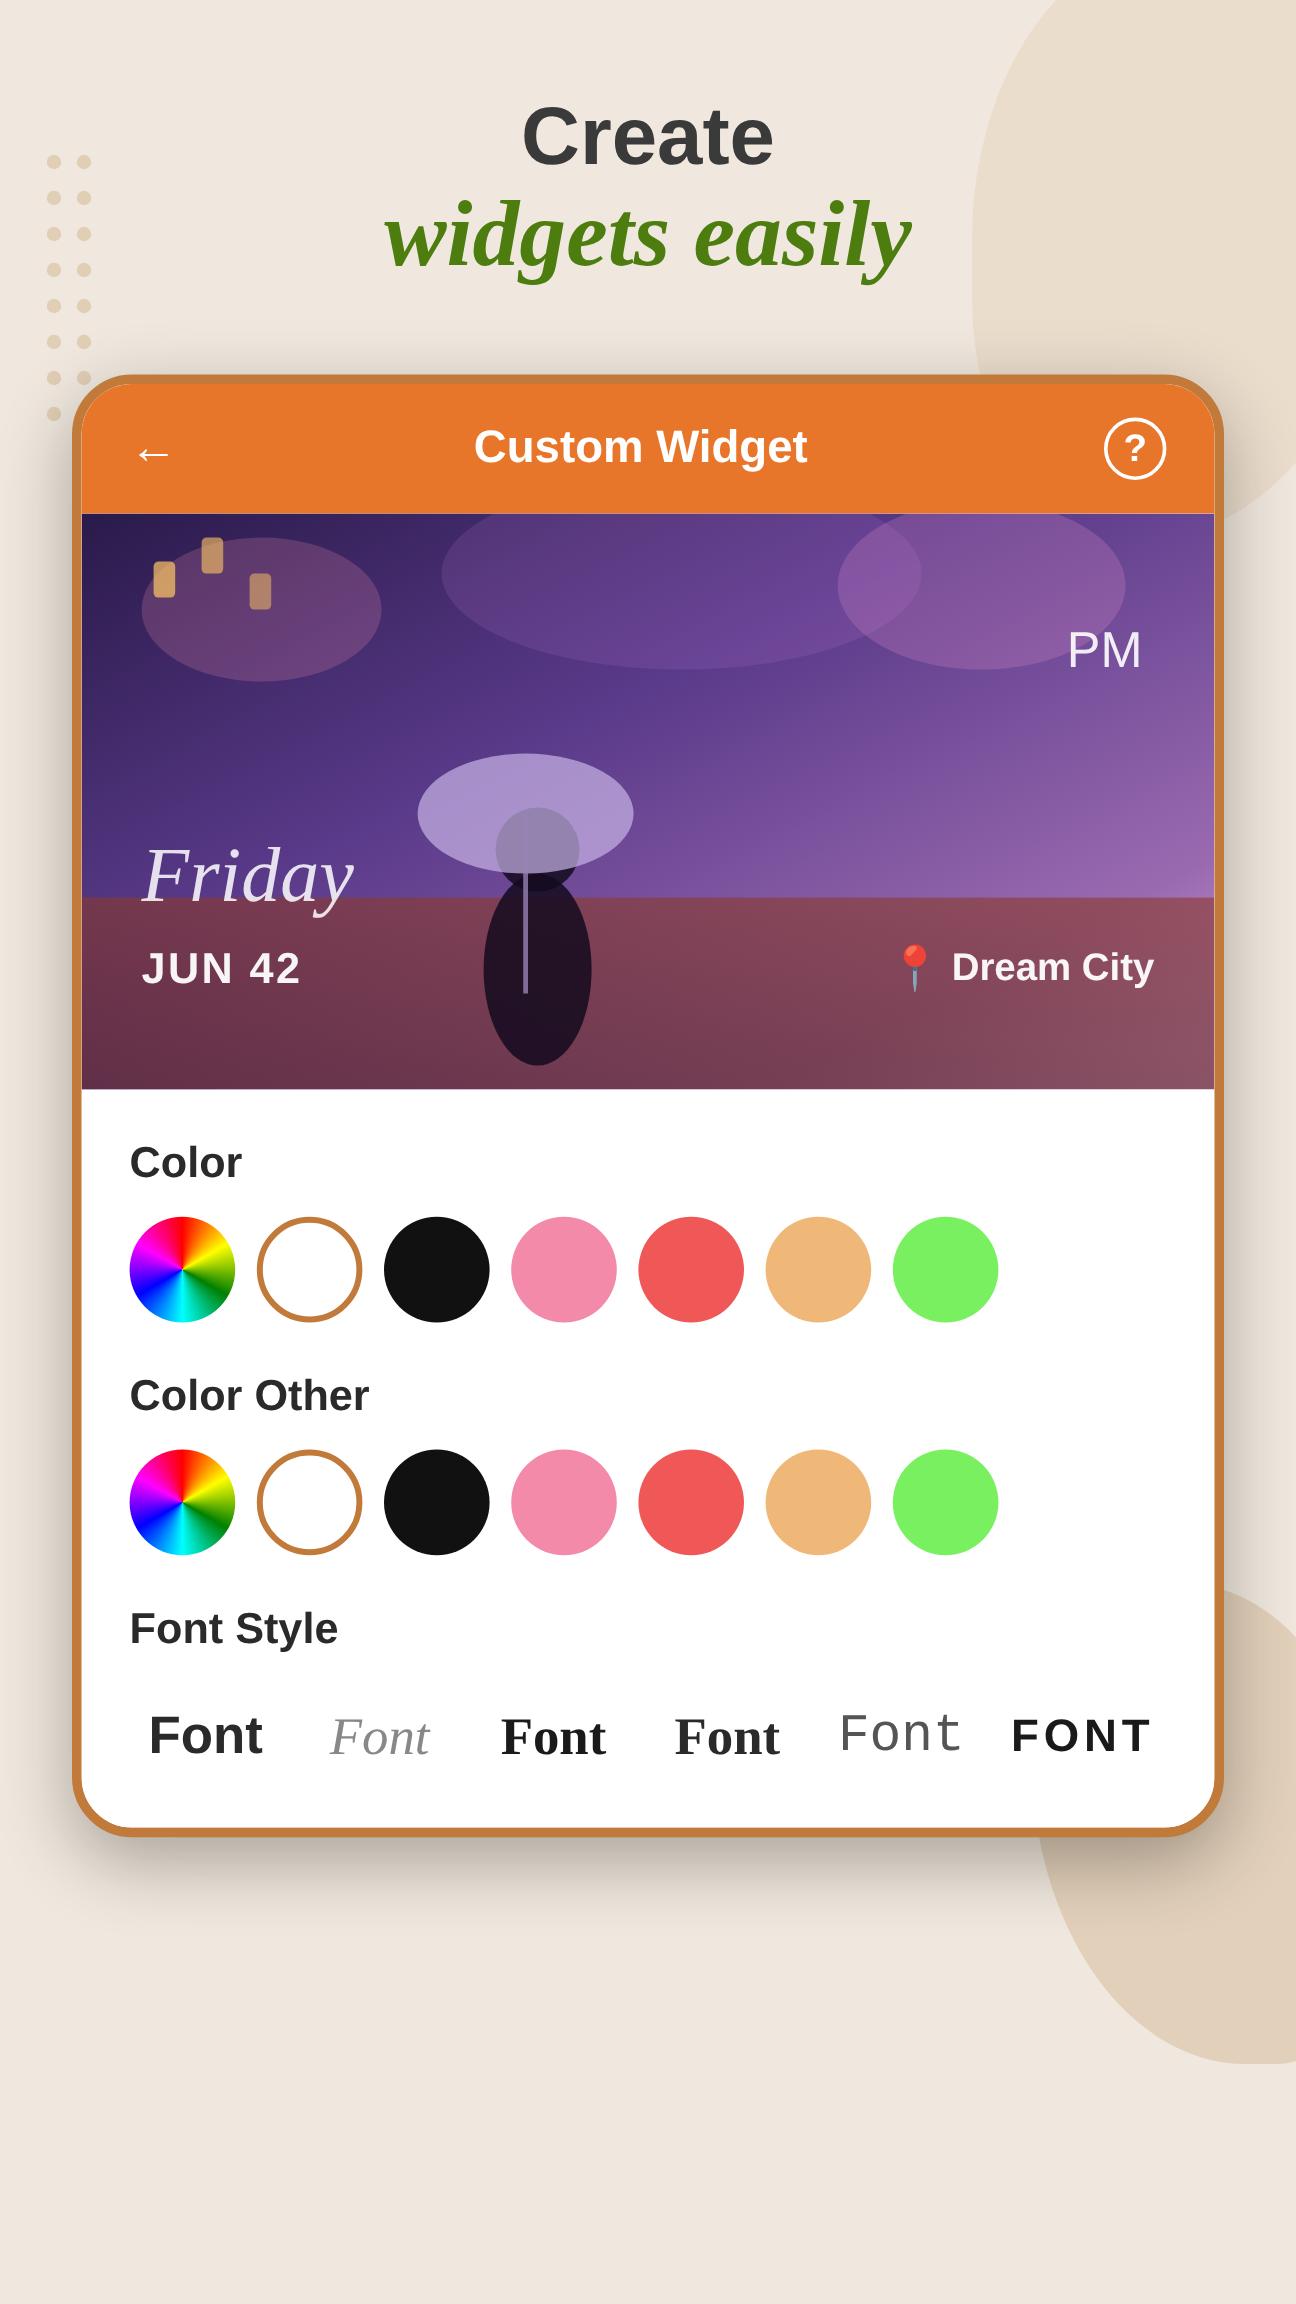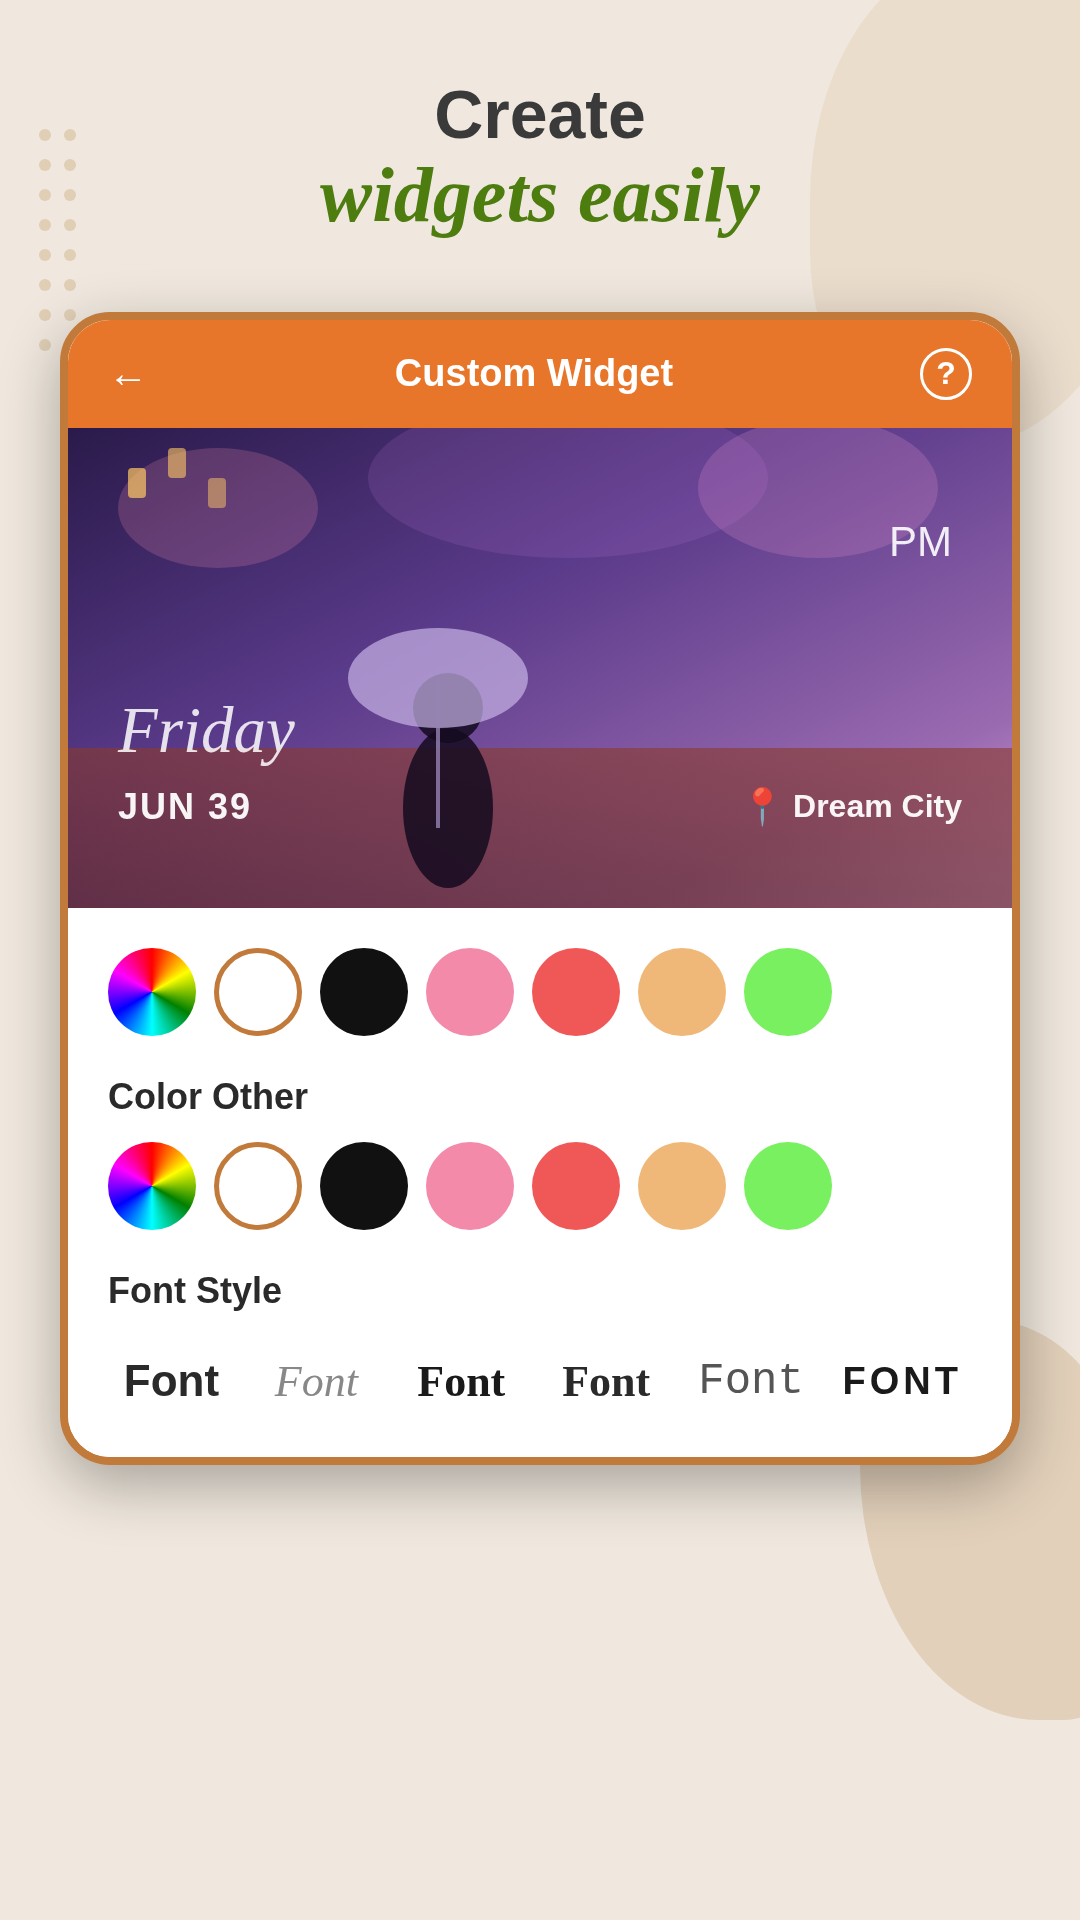--- a/index.html
+++ b/index.html
@@ -405,33 +405,34 @@
 
         <ellipse cx="370" cy="250" rx="90" ry="50" fill="rgba(200,180,230,0.7)"></ellipse>
         <line x1="370" y1="250" x2="370" y2="400" stroke="rgba(150,130,180,0.8)" stroke-width="4"></line>
       </svg>
 
 
       <div class="widget-am-pm">PM</div>
 
       <div class="widget-day">Friday</div>
 
-      <div class="widget-date">JUN 39</div>
+      <div class="widget-date">JUN 42</div>
 
       <div class="widget-location">
         <span class="location-pin">📍</span>
         <span>Dream City</span>
       </div>
     </div>
   </div>
 
   <div class="bottom-panel">
 
 
     <div>
+      <div class="section-title">Color</div>
       <div class="color-row">
         <div class="color-circle rainbow"></div>
         <div class="color-circle white-selected"></div>
         <div class="color-circle dark-black"></div>
         <div class="color-circle soft-pink"></div>
         <div class="color-circle red-coral"></div>
         <div class="color-circle peach"></div>
         <div class="color-circle lime"></div>
       </div>
     </div>

